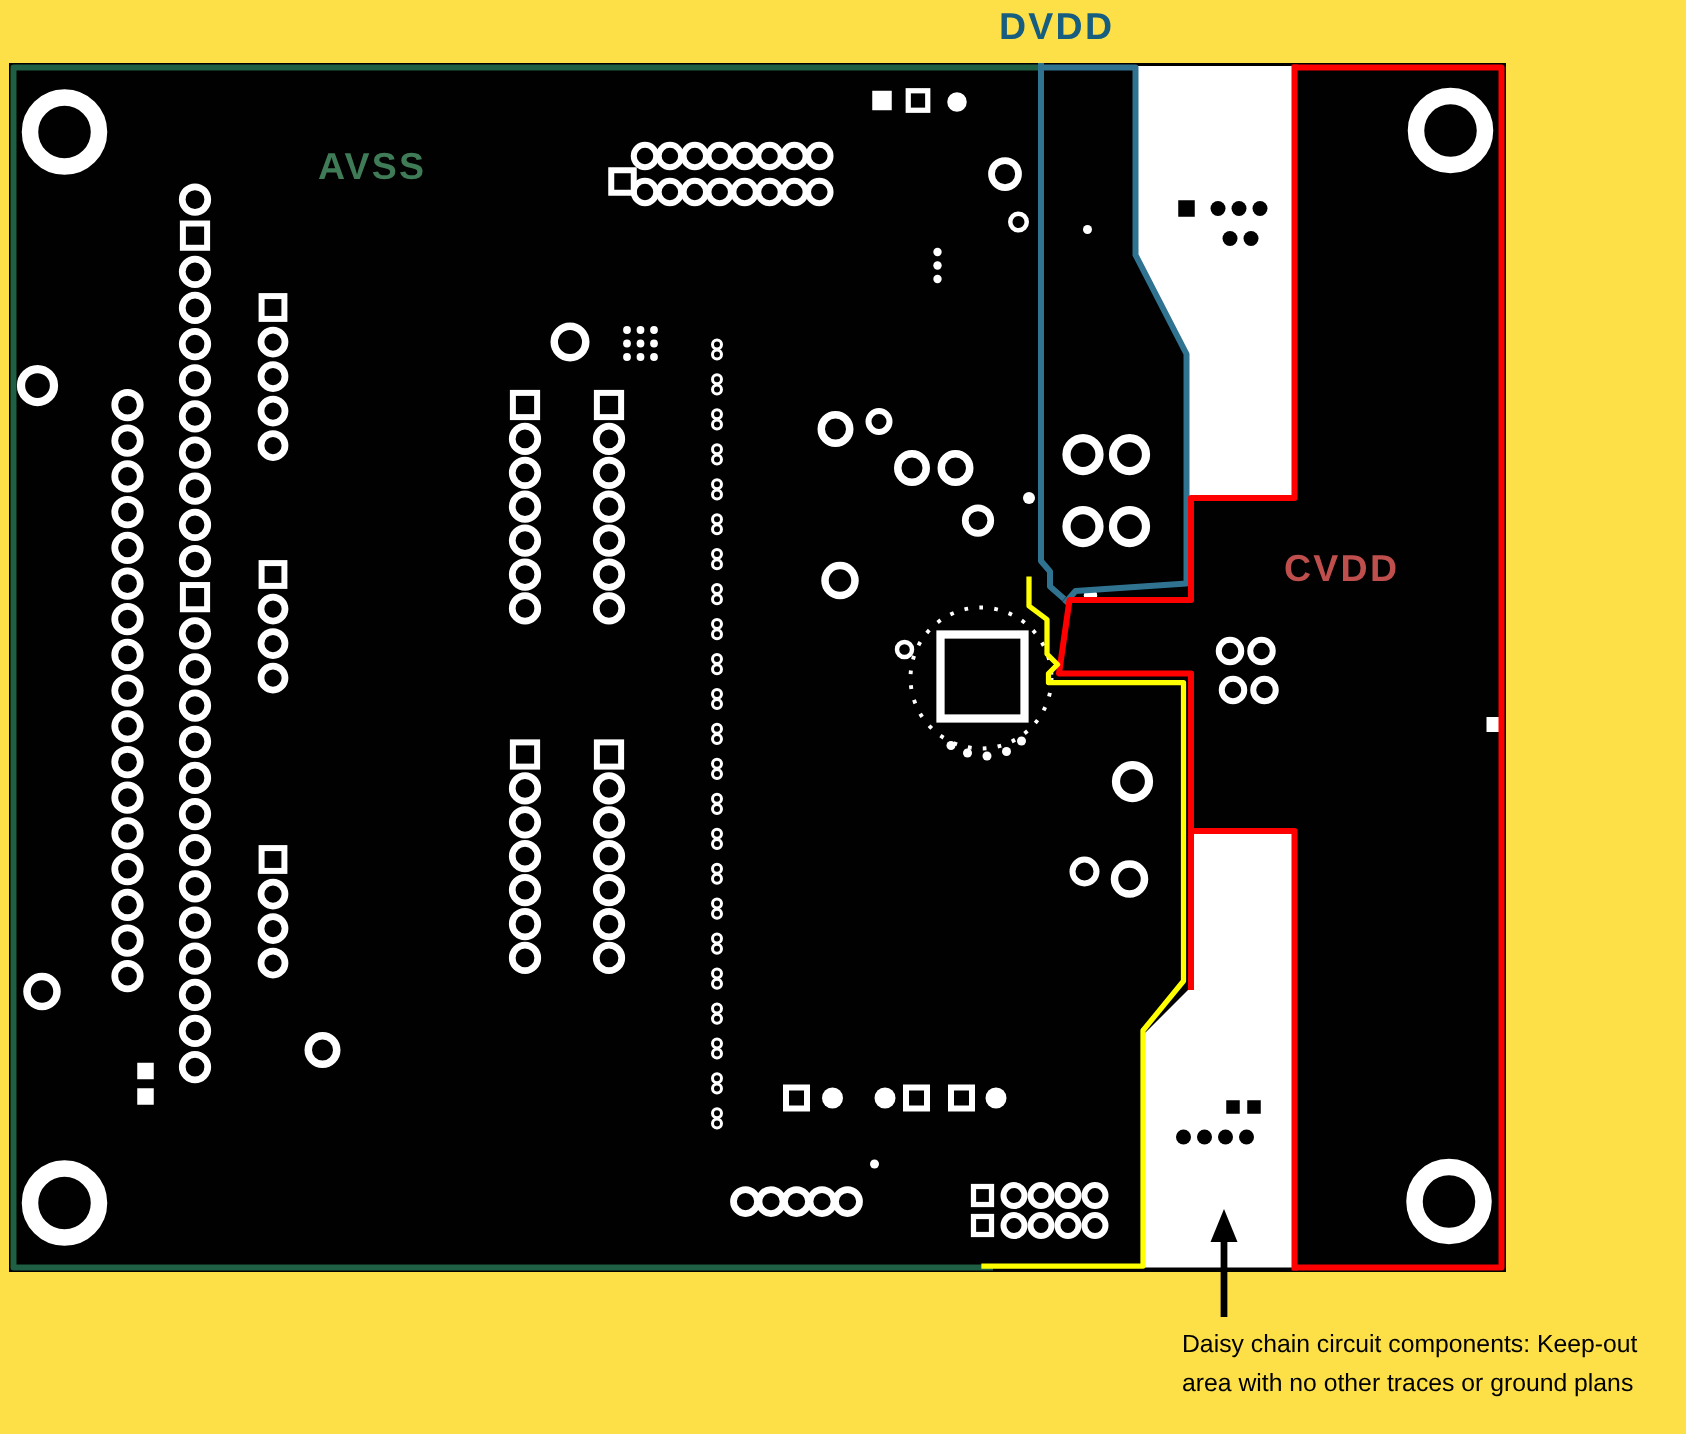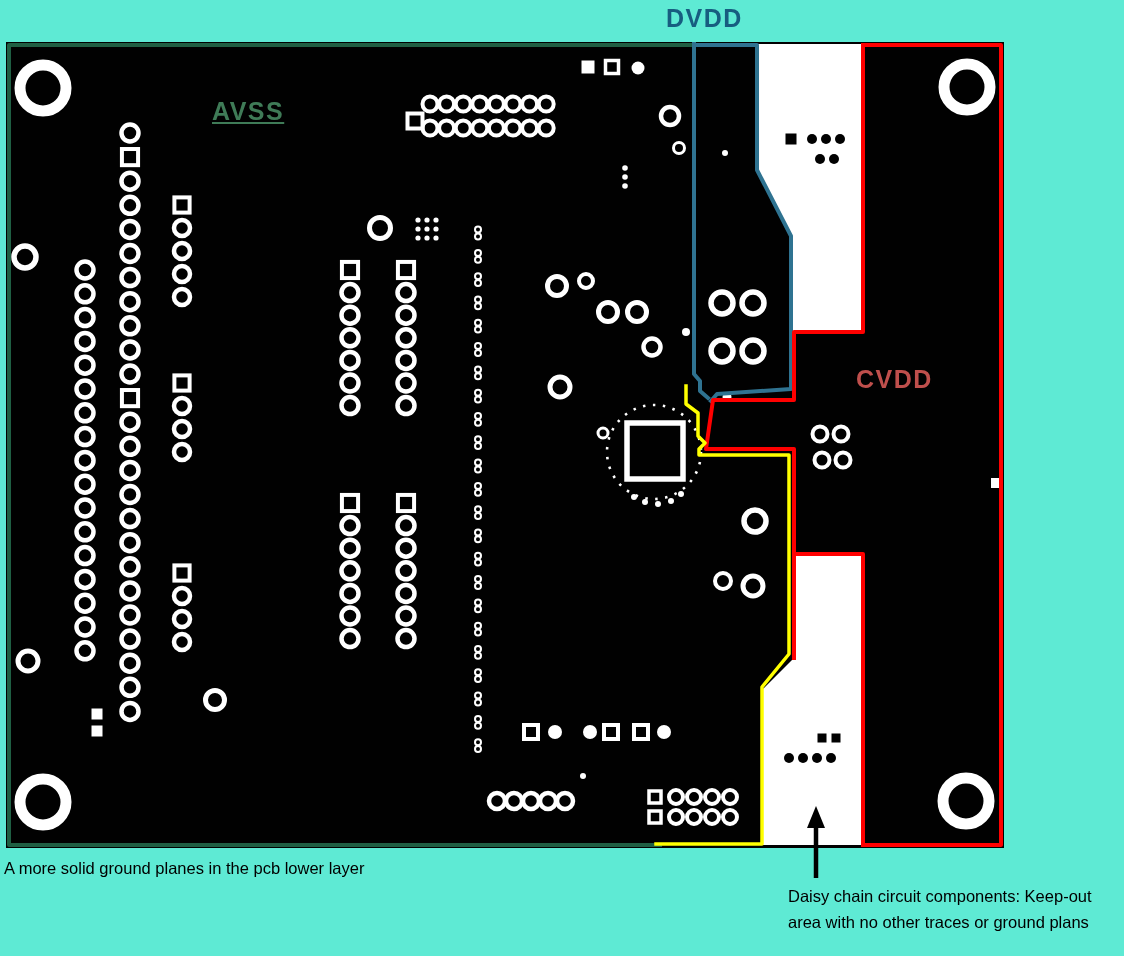--- a/index.html
+++ b/index.html
@@ -1,39 +1,39 @@
 <!DOCTYPE html>
 <html style="--avss-outline: #1f5f43; --avss-label: #3f7b57; --dvdd-outline: #2f7391; --dvdd-label: #175d80; --cvdd-outline: #ff0000; --cvdd-label: #bf4f4c; --trace-yellow: #ffff00; --board-black: #010101; --pad-white: #ffffff;"><head>
 <meta charset="utf-8">
 <style>
   html,body{margin:0;padding:0;background:#fff;}
   .stage{
     position:relative;
     width:1124px;height:956px;
-    background:#5eead4;
+    background:#fde047;
     font-family:"Liberation Sans", sans-serif;
     overflow:hidden;
   }
   svg{position:absolute;left:0;top:0;}
   .board{fill:var(--board-black,#000);}
   .keepout{fill:var(--pad-white,#fff);}
   .ol{fill:none;stroke-linejoin:round;stroke-linecap:square;}
   .ol.green{stroke:var(--avss-outline,#1f5f43);stroke-width:4;}
   .ol.teal{stroke:var(--dvdd-outline,#2f7391);stroke-width:4;}
   .ol.red{stroke:var(--cvdd-outline,#ff0000);stroke-width:4;}
   .ol.yellow{stroke:var(--trace-yellow,#ffff00);stroke-width:3.5;}
   .lbl{
     position:absolute;
     font-weight:bold;
     font-size:25px;
     letter-spacing:1.5px;
     white-space:nowrap;
   }
   .lbl.dvdd{left:666px;top:4px;color:var(--dvdd-label,#175d80);}
-  .lbl.avss{left:212px;top:97px;color:var(--avss-label,#3f7b57);text-decoration:underline;}
+  .lbl.avss{left:212px;top:97px;color:var(--avss-label,#3f7b57);}
   .lbl.cvdd{left:856px;top:365px;color:var(--cvdd-label,#bf4f4c);}
   .caption{
     position:absolute;left:4px;top:859px;
     font-size:16.5px;color:#000;white-space:nowrap;
   }
   .annotation{
     position:absolute;left:788px;top:884px;width:338px;
     font-size:16.5px;color:#000;line-height:1.55;
   }
 </style>
@@ -301,15 +301,14 @@
     <g>
       <line x1="816" y1="878" x2="816" y2="826" stroke="#000" stroke-width="4.5"></line>
       <polygon points="816,806 807,828 825,828" fill="#000"></polygon>
     </g>
   </svg>
 
   <div class="lbl dvdd">DVDD</div>
   <div class="lbl avss">AVSS</div>
   <div class="lbl cvdd">CVDD</div>
 
-  <div class="caption">A more solid ground planes in the pcb lower layer</div>
   <div class="annotation">Daisy chain circuit components: Keep-out area with no other traces or ground plans</div>
 </div>
 
 </body></html>

